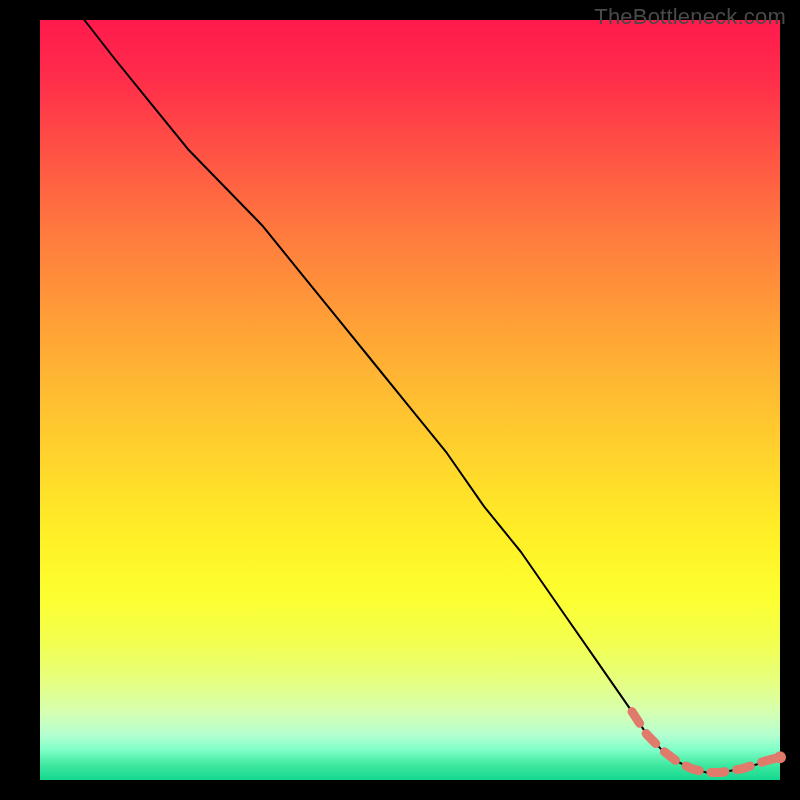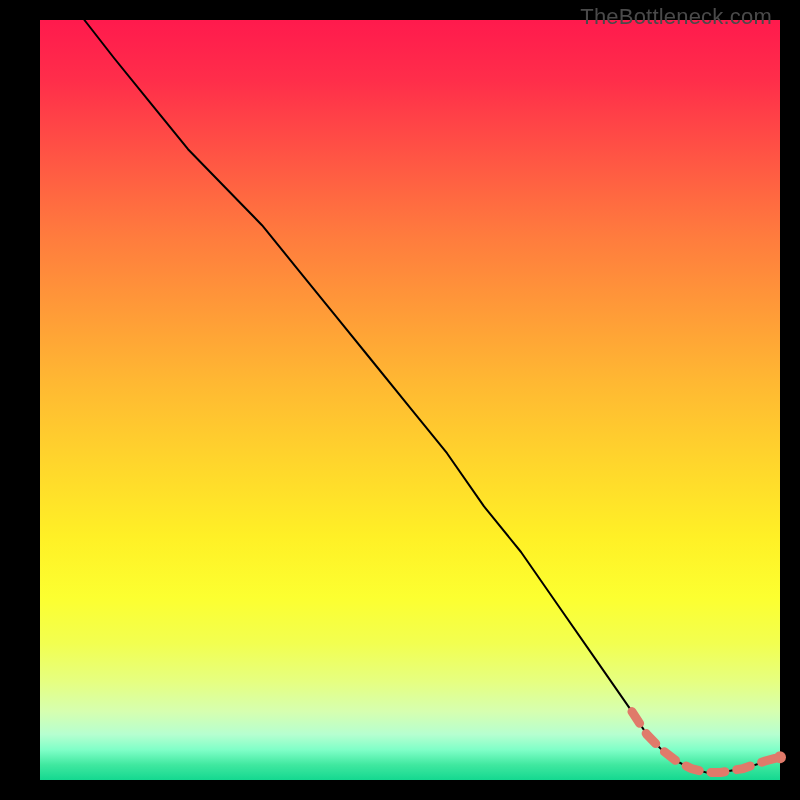--- a/index.html
+++ b/index.html
@@ -38,21 +38,21 @@
       #d6ffb0 91%,
       #b6ffd0 94%,
       #80ffc8 96%,
       #40e8a0 98%,
       #14d890 100%
     );
   }
   .watermark {
     position: absolute;
     top: 4px;
-    right: 28px;
+    right: 14px;
     color: #4a4a4a;
     font-size: 22px;
     font-weight: 500;
     letter-spacing: 0.2px;
     pointer-events: none;
   }
   svg.curve {
     position: absolute;
     left: 0;
     top: 0;

